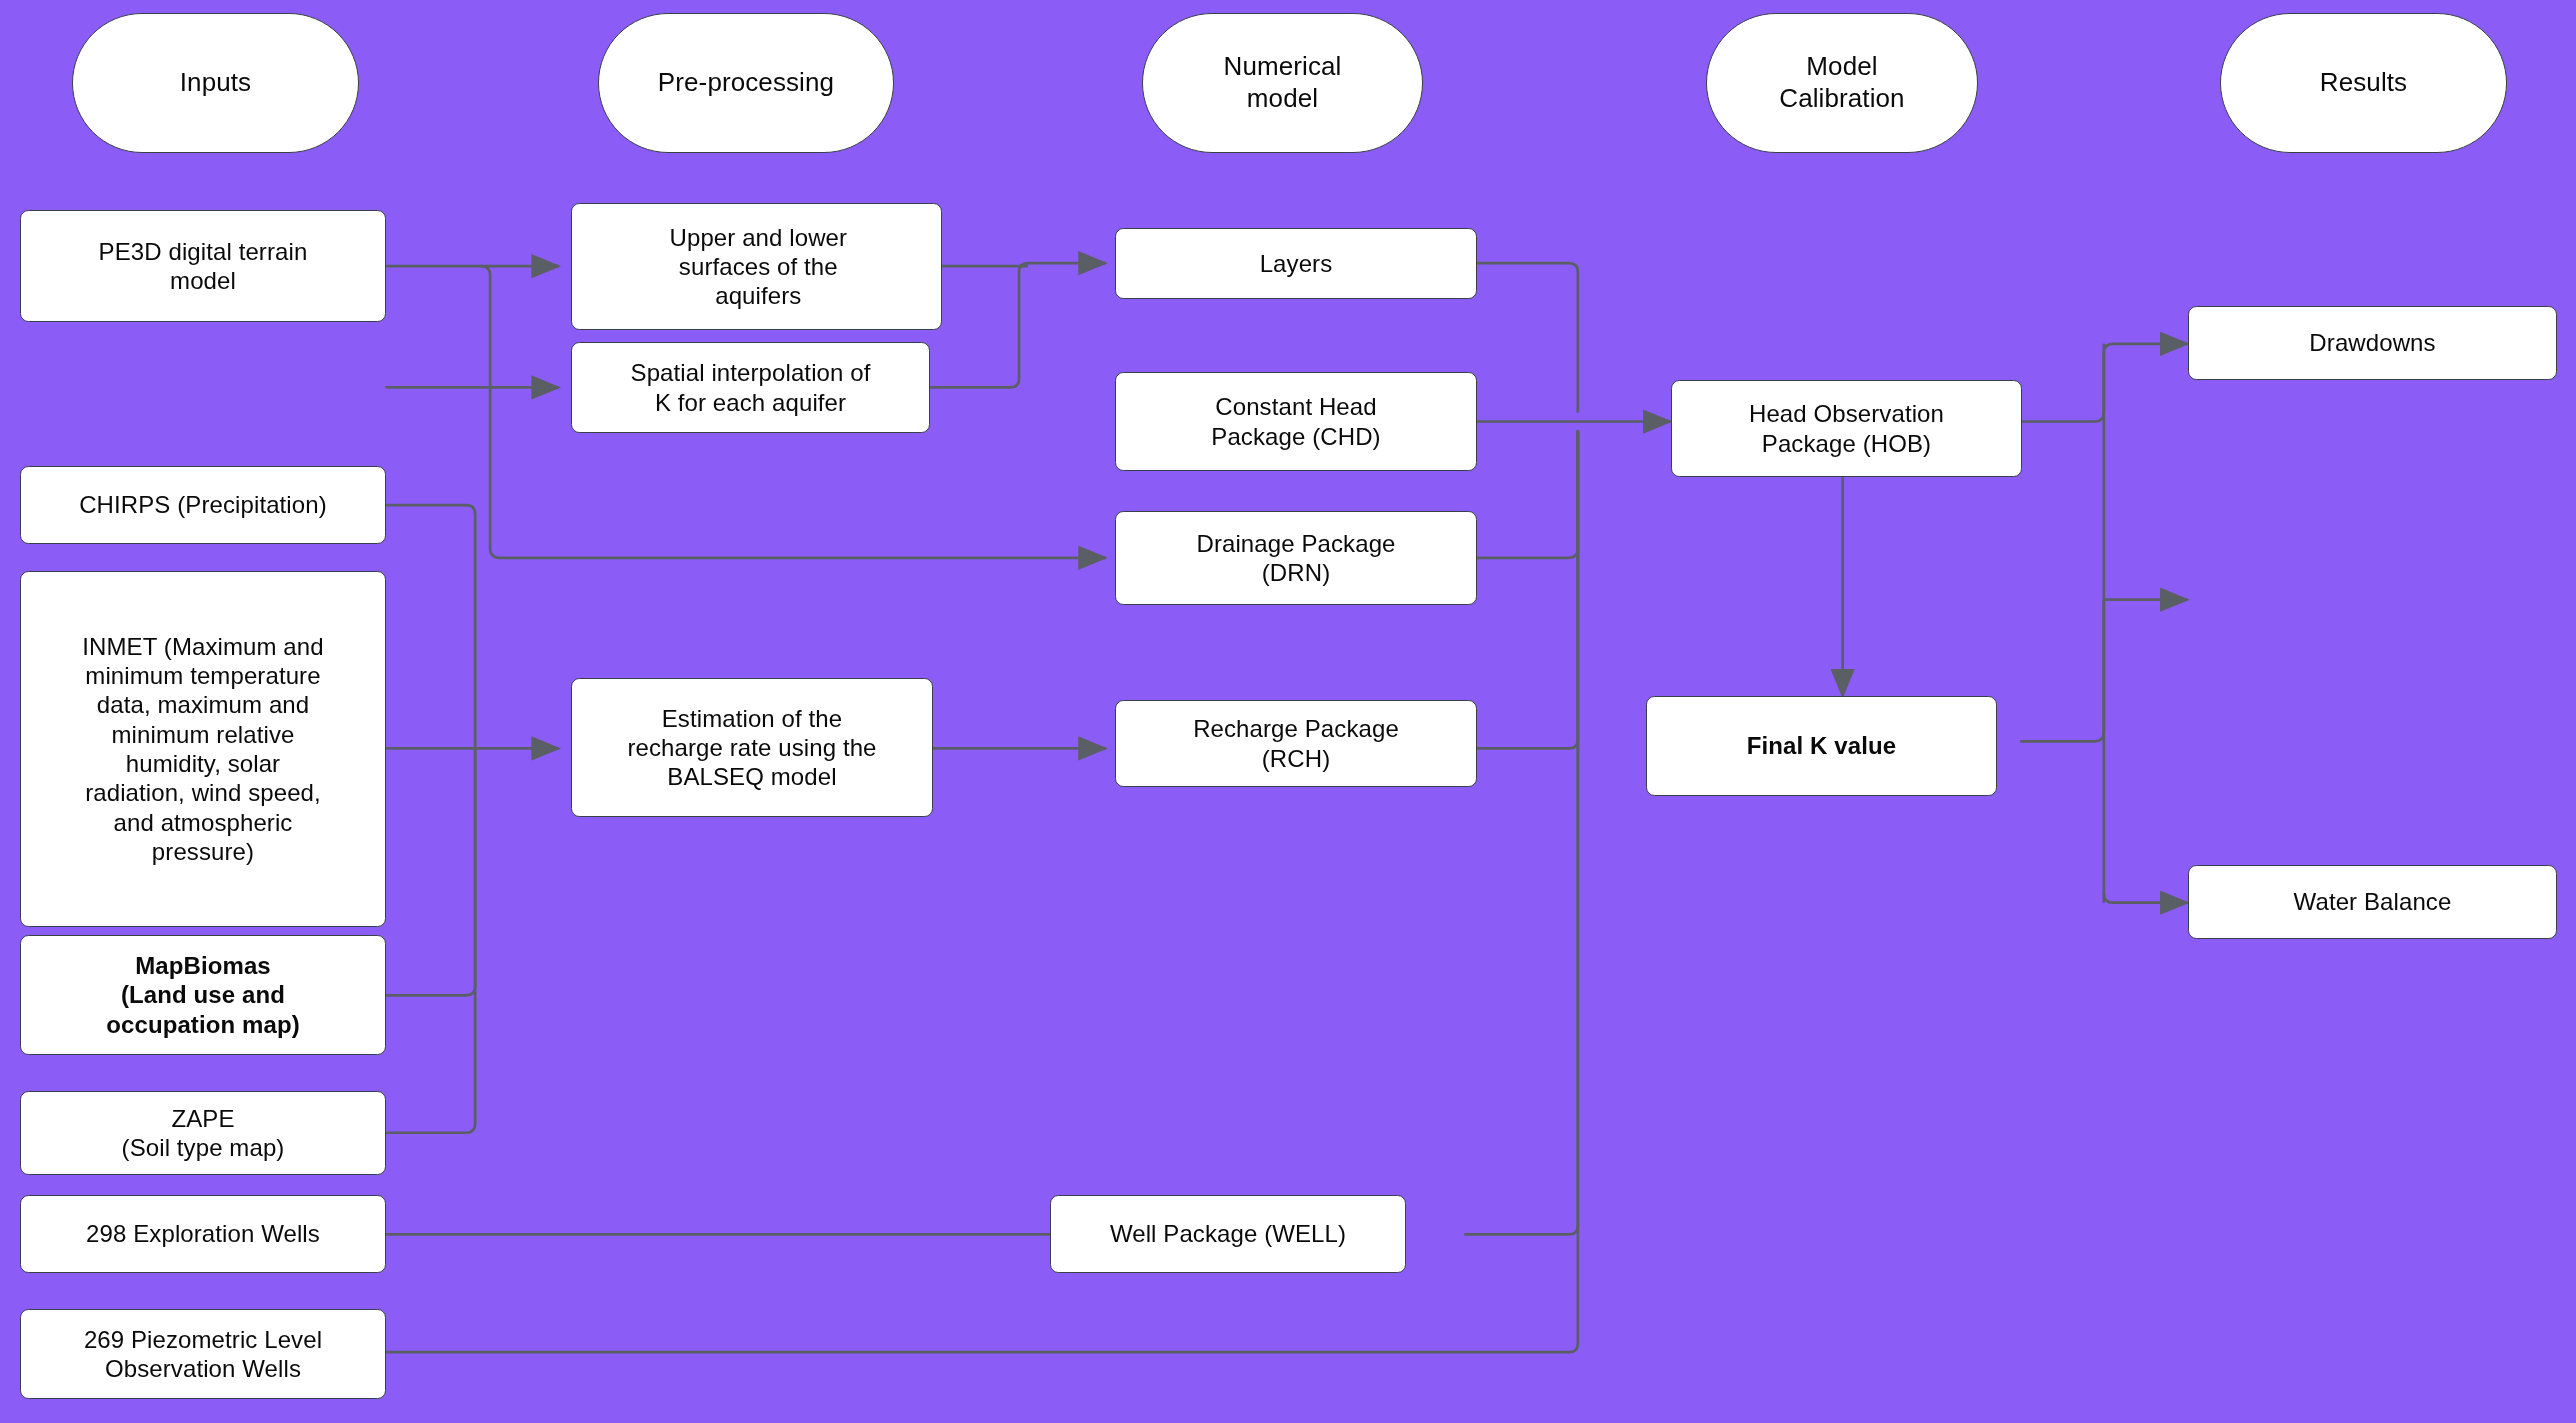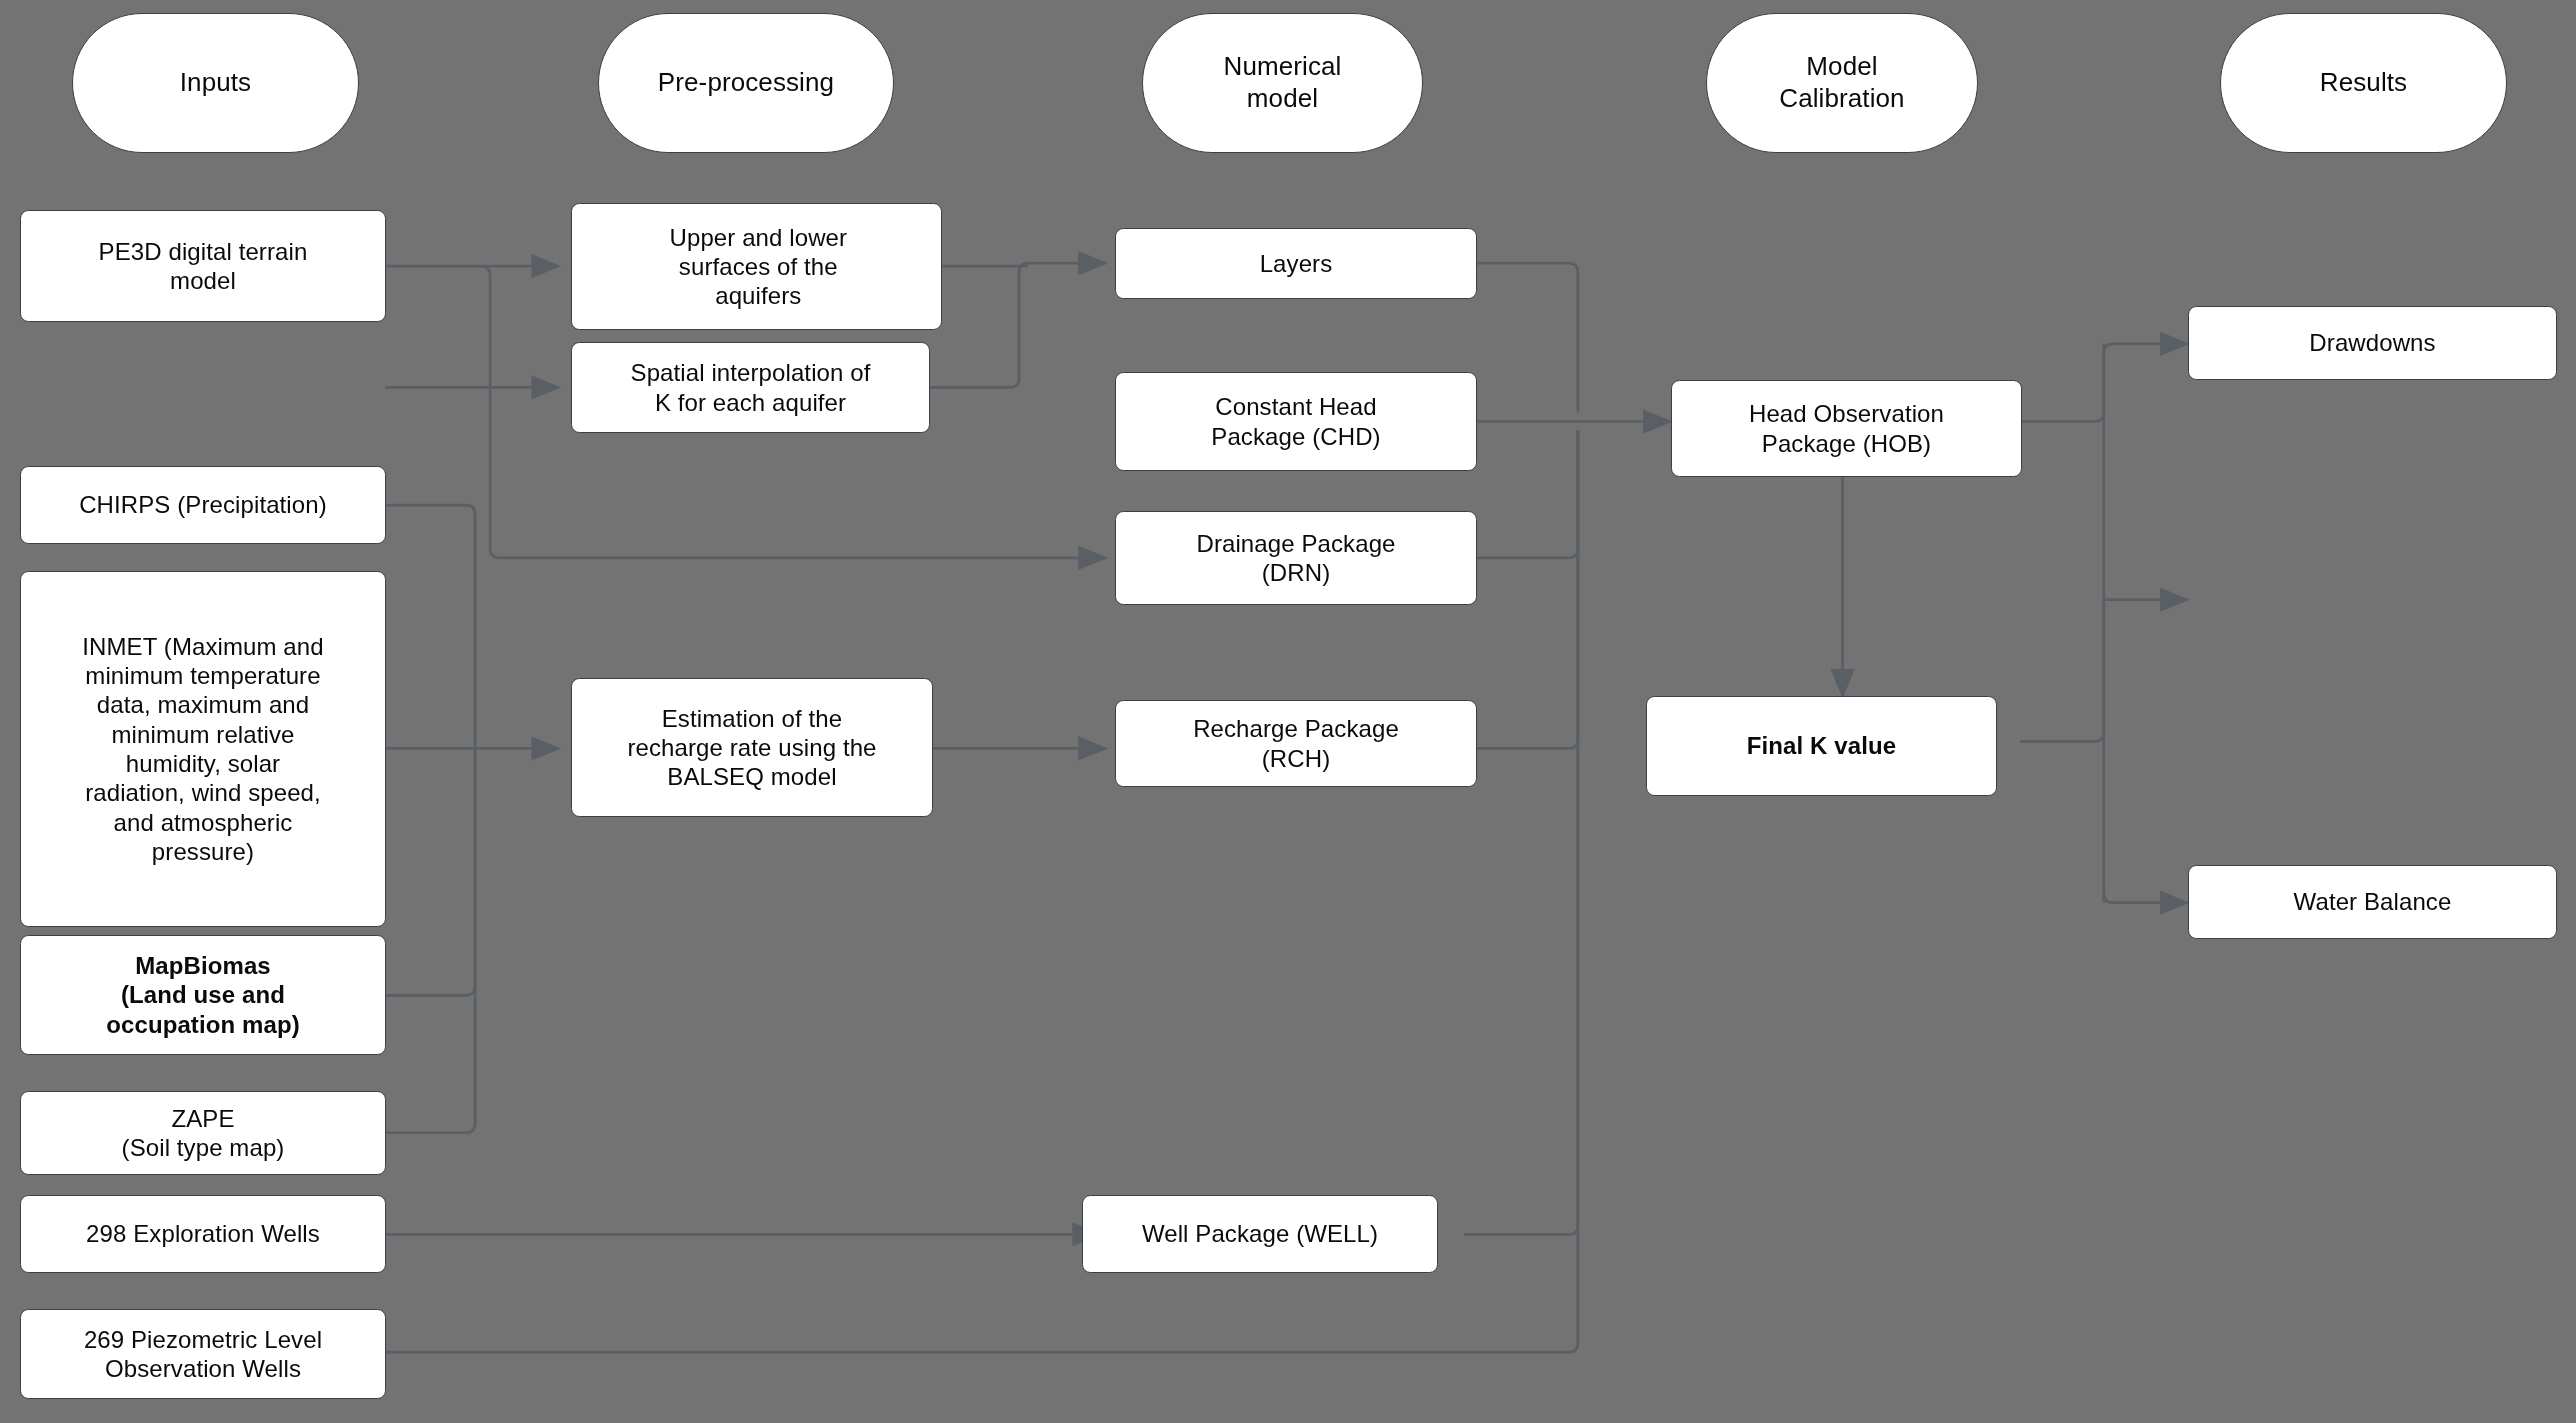--- a/index.html
+++ b/index.html
@@ -1,17 +1,17 @@
 <!DOCTYPE html>
 <html style="font-size:9.6px"><head>
 <meta charset="utf-8">
 <style>
   html,body{margin:0;padding:0;background:#ffffff;}
   body{font-family:"Liberation Sans", sans-serif;}
-  #stage{position:relative;width:2576px;height:1424px;background:#737373;overflow:hidden;}
+  #stage{position:relative;width:2576px;height:1424px;background:#8b5cf6;overflow:hidden;}
   svg#wires{position:absolute;left:0;top:0;width:2576px;height:1424px;pointer-events:none;}
   .node{
     position:absolute;
     box-sizing:border-box;
     display:flex;align-items:center;justify-content:center;
     text-align:center;
     background:#ffffff;
     border:1.8px solid #36404a;
     border-radius:8.4px;
     color:#0a0a0a;
@@ -157,21 +157,21 @@
 Package (CHD)</span>
   </div>
   <div class="node" style="left:1115px;top:511px;width:362px;height:94px;">
     <span class="txt">Drainage Package
 (DRN)</span>
   </div>
   <div class="node" style="left:1115px;top:700px;width:362px;height:87px;">
     <span class="txt">Recharge Package
 (RCH)</span>
   </div>
-  <div class="node" style="left:1082px;top:1195px;width:356px;height:78px;">
+  <div class="node" style="left:1050px;top:1195px;width:356px;height:78px;">
     <span class="txt">Well Package (WELL)</span>
   </div>
 
   <div class="node" style="left:1671px;top:372px;width:351px;height:97px;margin-top:8px;">
     <span class="txt">Head Observation
 Package (HOB)</span>
   </div>
   <div class="node" style="left:1646px;top:696px;width:351px;height:100px;font-weight:bold;">
     <span class="txt">Final K value</span>
   </div>

